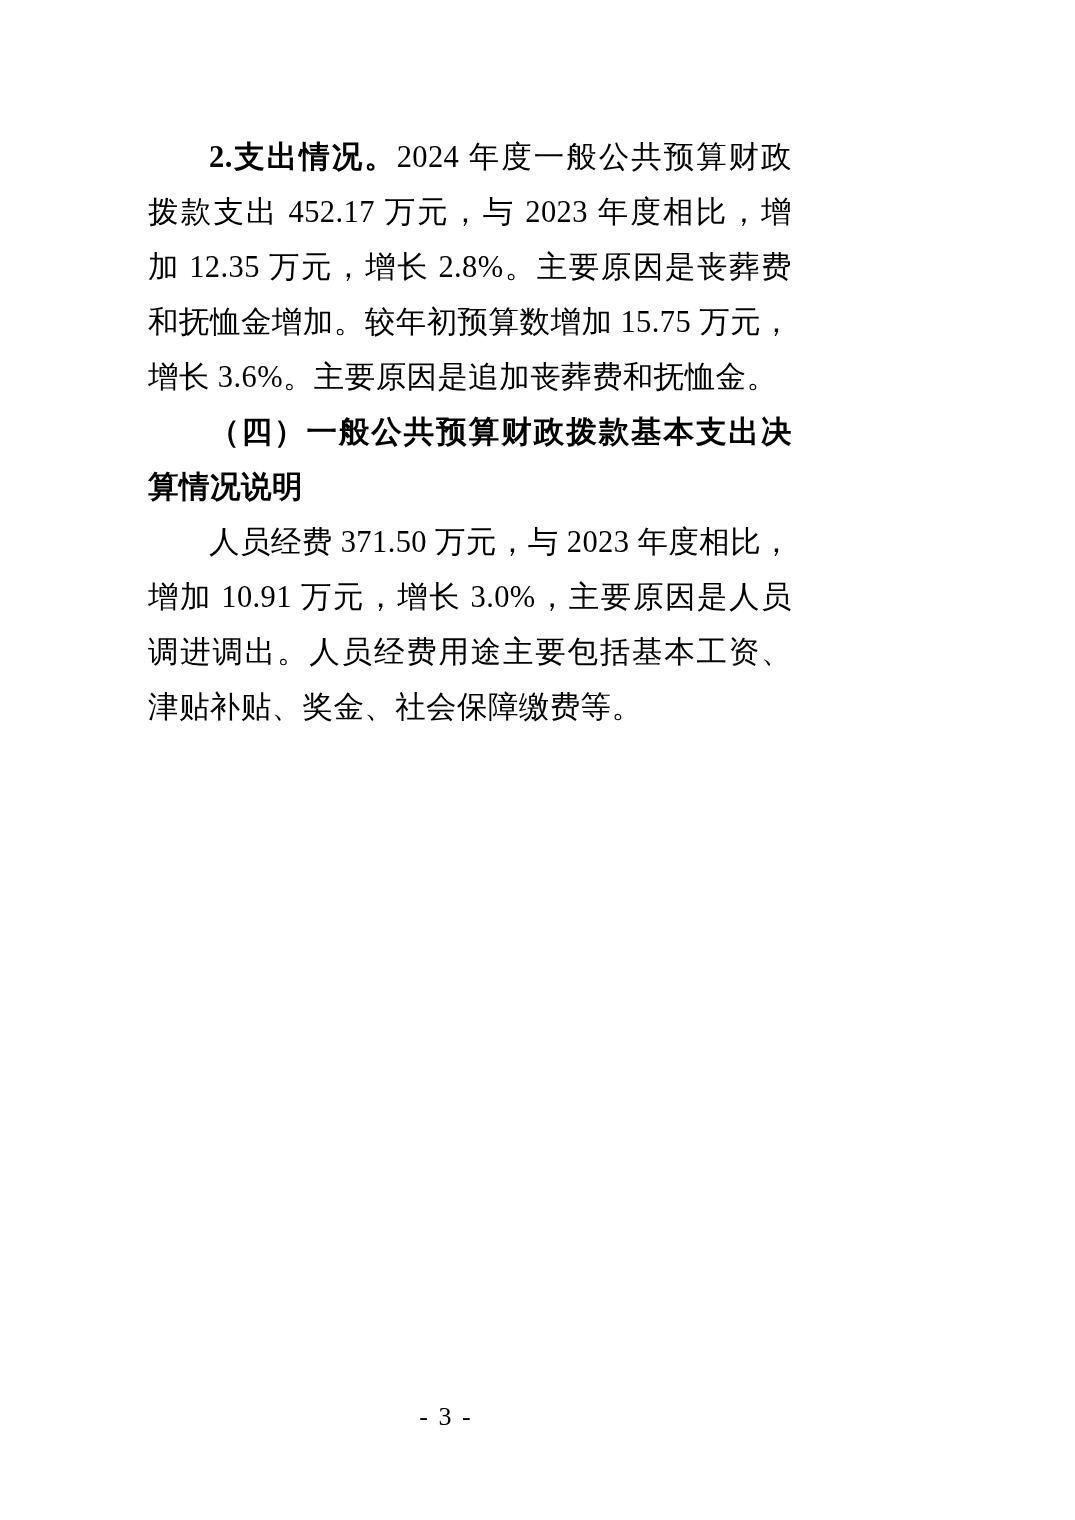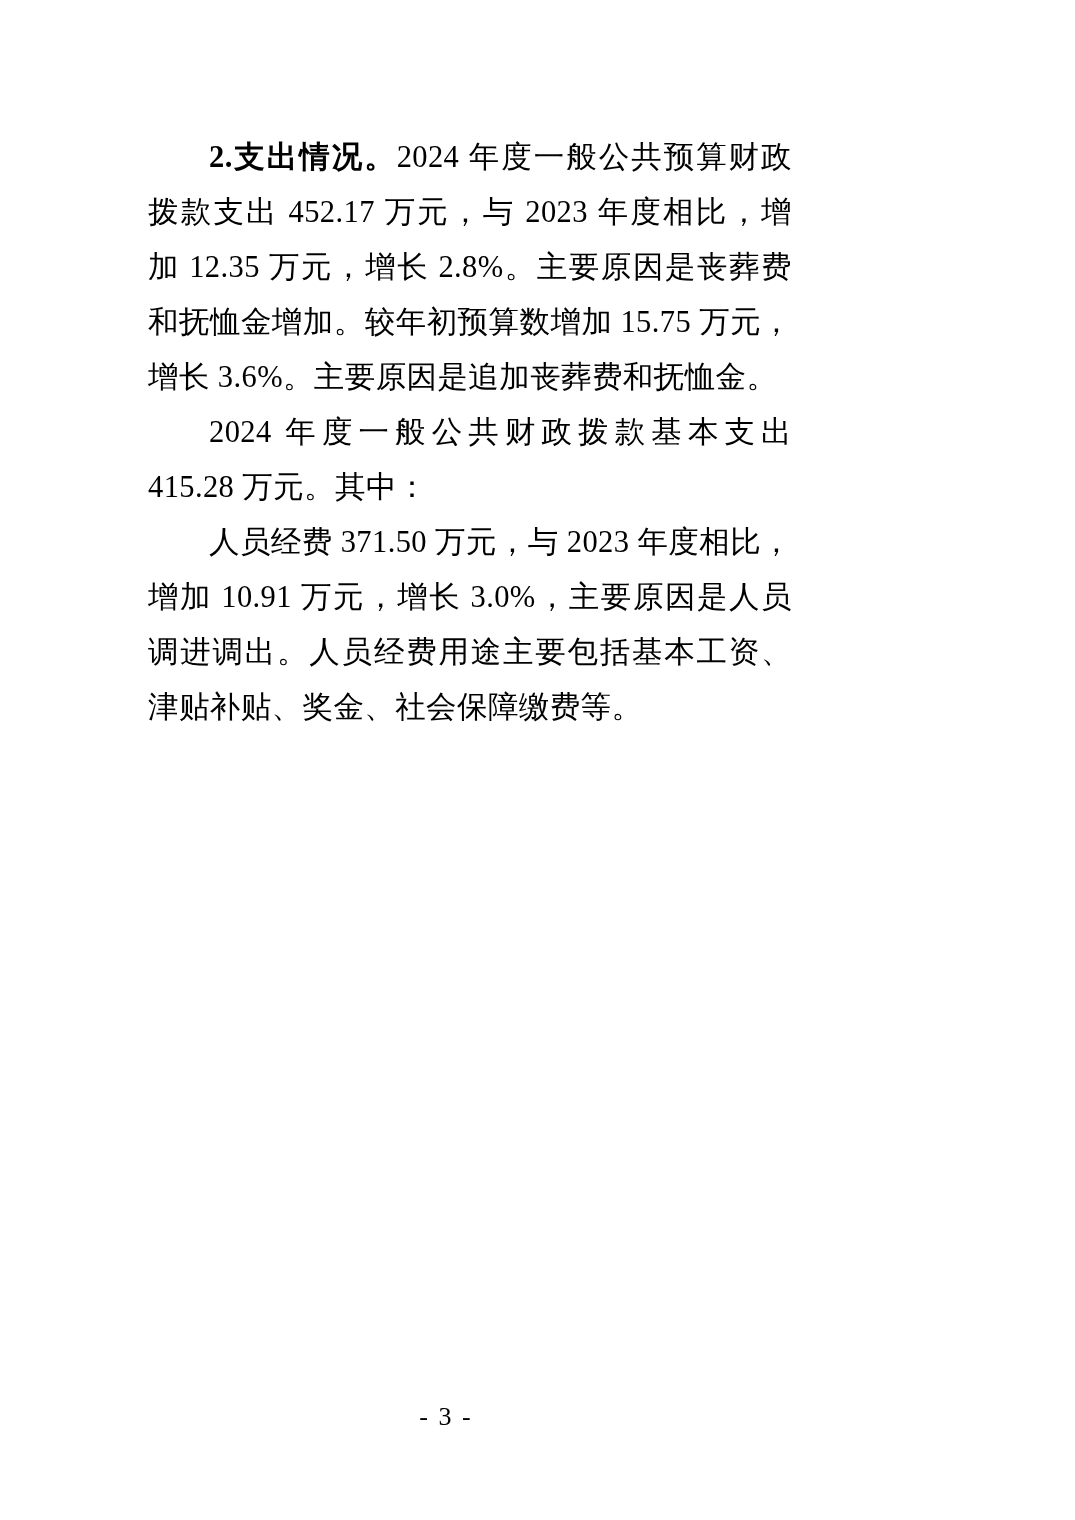--- a/index.html
+++ b/index.html
@@ -65,21 +65,21 @@
   <div class="doc-body">
 
     <p class="para"><span class="lead">2.支出情况。</span><span>2024 年度一般公共预算财政拨款支出 452.17 万元，与 2023 年度相比，增加 12.35 万元，增长 2.8%。主要原因是丧葬费和抚恤金增加。较年初预算数增加 15.75 万元，增长 3.6%。主要原因是追加丧葬费和抚恤金。</span></p>
 
 
 
 
 
 
 
+    <p class="heading">（四）一般公共预算财政拨款基本支出决算情况说明</p>
 
-    <p class="para"><span>2024 年度一般公共财政拨款基本支出 415.28 万元。其中：</span></p>
 
     <p class="para"><span>人员经费 371.50 万元，与 2023 年度相比，增加 10.91 万元，增长 3.0%，主要原因是人员调进调出。人员经费用途主要包括基本工资、津贴补贴、奖金、社会保障缴费等。</span></p>
 
   </div>
 
   <div class="page-number">- 3 -</div>
 </div>
 
 </body></html>

